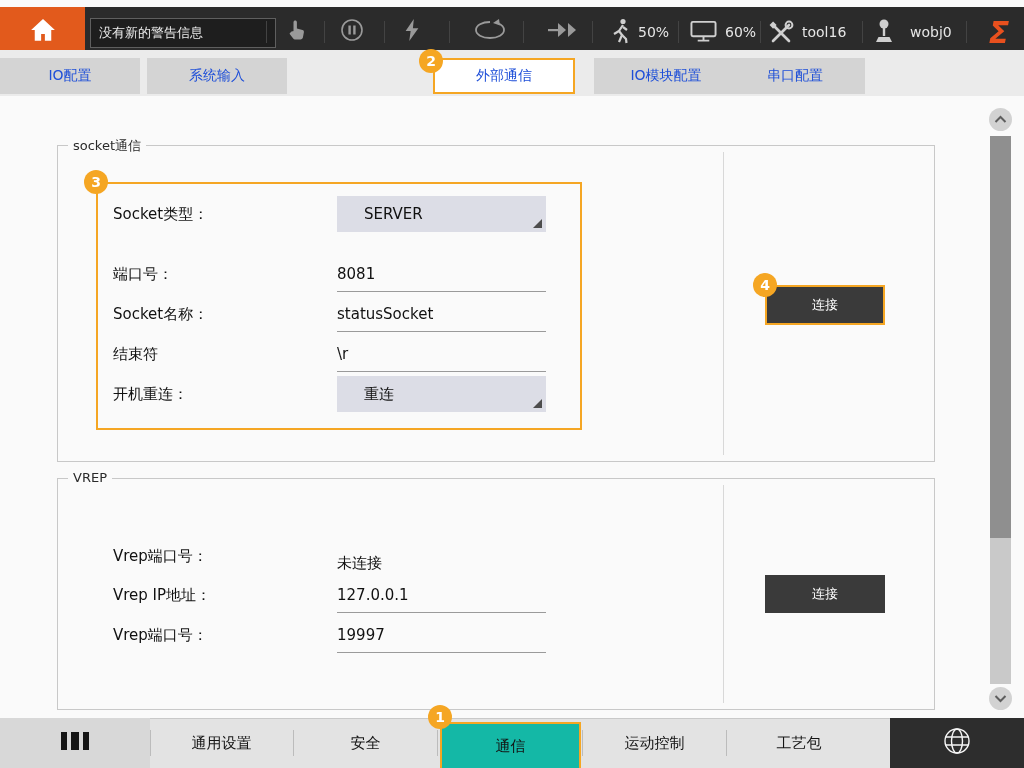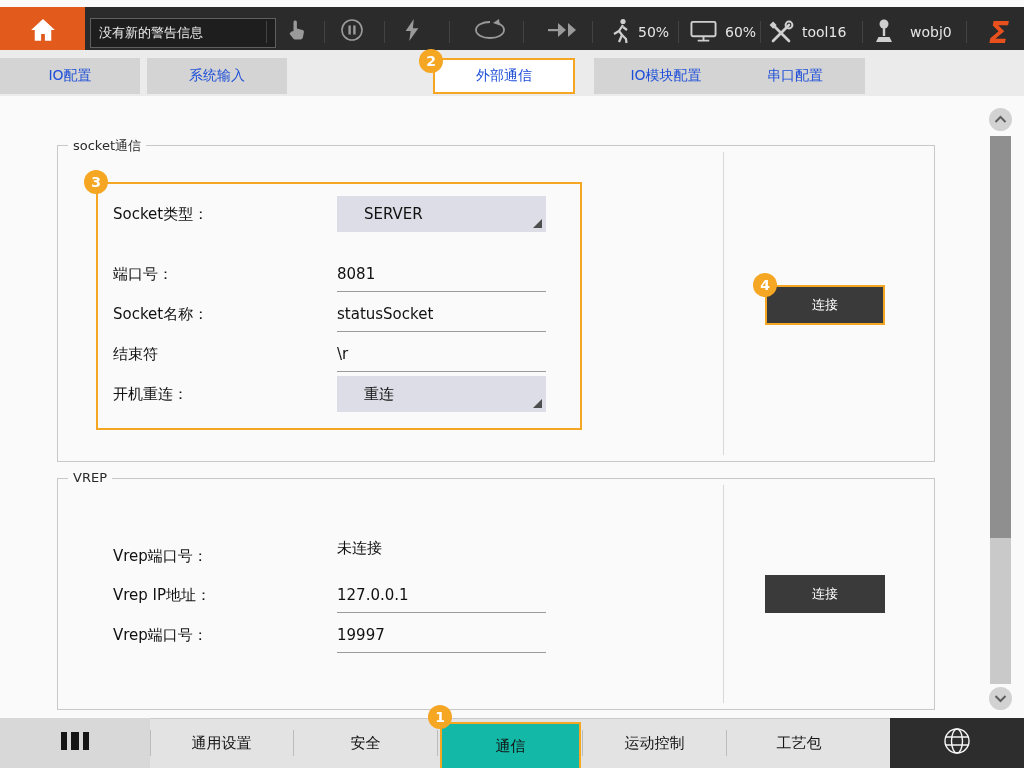--- a/index.html
+++ b/index.html
@@ -27,21 +27,21 @@
   .groupbox{position:absolute;border:1px solid #c8c8c8;box-sizing:border-box;}
   .gb-legend{position:absolute;background:#fafafa;padding:0 5px;font-size:13px;color:#2a2a2a;z-index:5;}
   .vline{position:absolute;width:1px;background:#d8d8d8;}
   .orange-box{position:absolute;border:2px solid #f5a623;box-sizing:border-box;z-index:2;}
 
   
   .flabel{position:absolute;height:36px;display:flex;align-items:center;font-size:15px;color:#111;white-space:nowrap;z-index:6;}
   .dropdown{position:absolute;width:209px;height:36px;background:#dcdde6;display:flex;align-items:center;padding-left:27px;font-size:15px;color:#111;box-sizing:border-box;cursor:pointer;z-index:6;}
   .dd-corner{position:absolute;right:4px;bottom:4px;width:0;height:0;border-left:9px solid transparent;border-bottom:9px solid #4d4d4d;}
   .ufield{position:absolute;width:209px;height:36px;border-bottom:1px solid #9a9a9a;display:flex;align-items:center;font-size:15px;color:#111;box-sizing:border-box;z-index:6;}
-  .pfield{position:absolute;width:209px;height:34px;display:flex;align-items:flex-start;font-size:15px;color:#111;z-index:6;}
+  .pfield{position:absolute;width:209px;height:34px;display:flex;align-items:flex-end;font-size:15px;color:#111;z-index:6;}
   .connect-btn{position:absolute;width:120px;background:#3a3a3a;color:#fff;font-size:13px;display:flex;align-items:center;justify-content:center;cursor:pointer;box-sizing:border-box;z-index:6;}
   .connect-btn.highlight{border:2px solid #f5a623;}
 
   
   .scroll-circle{position:absolute;left:988px;width:25px;height:25px;cursor:pointer;z-index:10;}
   .scroll-thumb{position:absolute;left:990px;top:136px;width:21px;height:402px;background:#8f8f8f;cursor:pointer;z-index:9;}
   .scroll-track{position:absolute;left:990px;top:538px;width:21px;height:146px;background:#c9c9c9;z-index:8;}
 
   
   .bottombar{position:absolute;left:0;top:718px;width:1024px;height:50px;background:#e3e3e3;border-top:1px solid #c9c9c9;box-sizing:border-box;}

